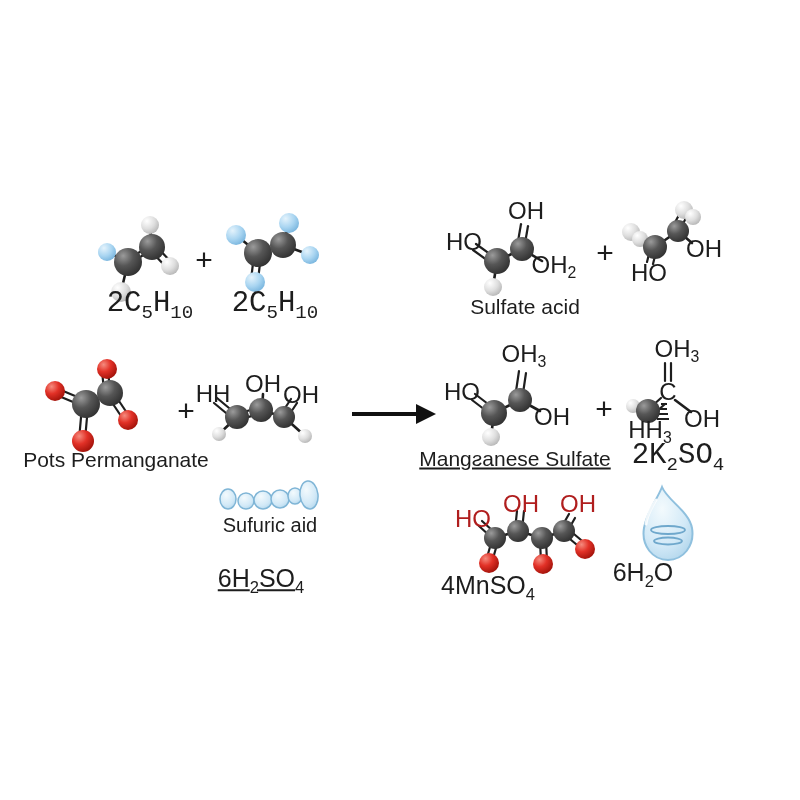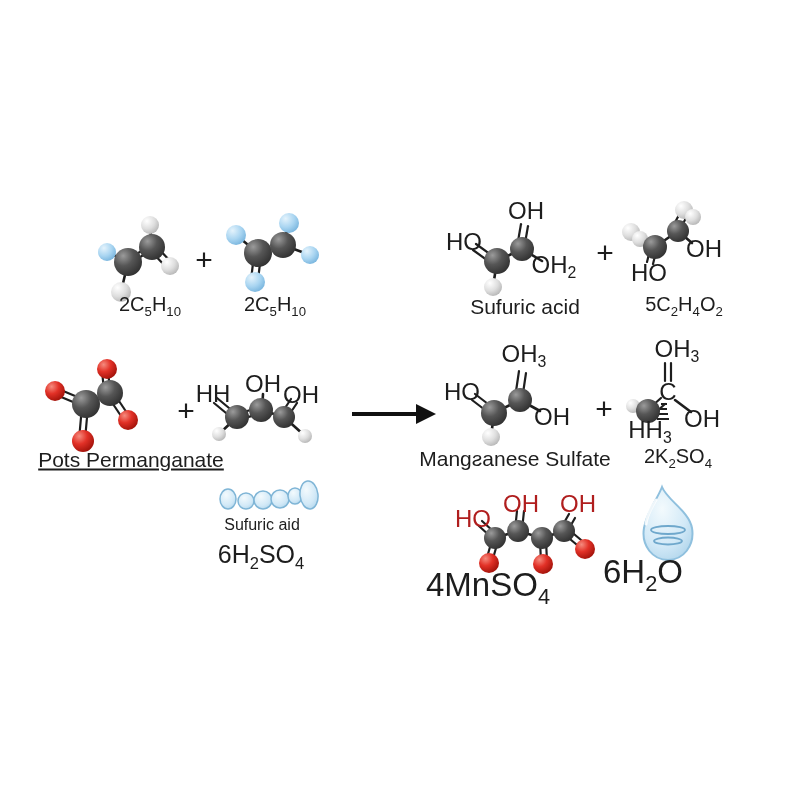--- a/index.html
+++ b/index.html
@@ -5,22 +5,22 @@
   html,body{margin:0;padding:0;background:#fff;}
   #stage{position:relative;width:800px;height:800px;background:#ffffff;overflow:hidden;
          font-family:"Liberation Sans","DejaVu Sans",sans-serif;color:#1d1d1d;}
   svg.art{position:absolute;left:0;top:0;}
   .b{stroke:#1e1e1e;stroke-width:2.6;stroke-linecap:round;}
   .b2{stroke:#1e1e1e;stroke-width:2.2;stroke-linecap:round;}
   .t{position:absolute;transform:translate(-50%,-50%);white-space:nowrap;line-height:1;}
   .t sub{font-size:66%;}
   .struct{font-size:24px;}
   .name{font-size:21px;}
-  .formula{font-size:20px;}
-  .big{font-size:33px;text-align:right;}
+  .formula{font-size:29px;font-family:Liberation Mono, monospace;}
+  .big{font-size:25px;text-align:right;}
   .plus{font-size:30px;font-weight:400;}
   .redtxt{color:#b01e1e;}
 </style>
 </head>
 <body>
 
 <div id="stage">
 
   <svg class="art" width="800" height="800" viewBox="0 0 800 800">
     <defs>
@@ -220,46 +220,45 @@
     </g>
   </svg>
 
   <div class="t formula" style="left:150px;top:306px;">2C<sub>5</sub>H<sub>10</sub></div>
   <div class="t plus" style="left:204px;top:260px;">+</div>
   <div class="t formula" style="left:275px;top:306px;">2C<sub>5</sub>H<sub>10</sub></div>
 
   <div class="t struct" style="left:526px;top:211px;">OH</div>
   <div class="t struct" style="left:464px;top:242px;">HO</div>
   <div class="t struct" style="left:554px;top:267px;text-align:right;">OH<sub>2</sub></div>
-  <div class="t name" style="left:525px;top:306px;">Sufuric acid</div>
+  <div class="t name" style="left:525px;top:306px;">Sulfate acid</div>
   <div class="t plus" style="left:605px;top:253px;">+</div>
   <div class="t struct" style="left:704px;top:249px;">OH</div>
   <div class="t struct" style="left:649px;top:273px;">HO</div>
-  <div class="t formula" style="left:684px;top:306px;">5C<sub>2</sub>H<sub>4</sub>O<sub>2</sub></div>
-
-  <div class="t name" style="left:131px;top:459px;text-decoration:underline;">Pots Permanganate</div>
+
+  <div class="t name" style="left:116px;top:459px;">Pots Permanganate</div>
   <div class="t plus" style="left:186px;top:411px;">+</div>
   <div class="t struct" style="left:213px;top:394px;">HH</div>
   <div class="t struct" style="left:263px;top:384px;">OH</div>
   <div class="t struct" style="left:301px;top:395px;">OH</div>
 
   <div class="t struct" style="left:524px;top:356px;">OH<sub>3</sub></div>
   <div class="t struct" style="left:462px;top:392px;">HO</div>
   <div class="t struct" style="left:552px;top:417px;">OH</div>
-  <div class="t name" style="left:515px;top:458px;">Mangƨanese Sulfate</div>
+  <div class="t name" style="left:515px;top:458px;text-decoration:underline;">Mangƨanese Sulfate</div>
   <div class="t plus" style="left:604px;top:409px;">+</div>
 
   <div class="t struct" style="left:677px;top:351px;">OH<sub>3</sub></div>
   <div class="t struct" style="left:668px;top:392px;">C</div>
   <div class="t struct" style="left:702px;top:419px;">OH</div>
   <div class="t struct" style="left:650px;top:432px;">HH<sub>3</sub></div>
   <div class="t formula" style="left:678px;top:458px;">2K<sub>2</sub>SO<sub>4</sub></div>
 
-  <div class="t" style="left:262px;top:525px;font-size:16px;">Sufuric aid</div>
-  <div class="t" style="left:261px;top:557px;font-size:25px;">6H<sub>2</sub>SO<sub>4</sub></div>
+  <div class="t" style="left:270px;top:525px;font-size:20px;">Sufuric aid</div>
+  <div class="t" style="left:261px;top:581px;font-size:25px;text-decoration:underline;">6H<sub>2</sub>SO<sub>4</sub></div>
 
   <div class="t struct redtxt" style="left:473px;top:519px;">HO</div>
   <div class="t struct redtxt" style="left:521px;top:504px;">OH</div>
   <div class="t struct redtxt" style="left:578px;top:504px;">OH</div>
   <div class="t big" style="left:488px;top:588px;">4MnSO<sub>4</sub></div>
 
   <div class="t big" style="left:643px;top:575px;">6H<sub>2</sub>O</div>
 
 </div>
 

